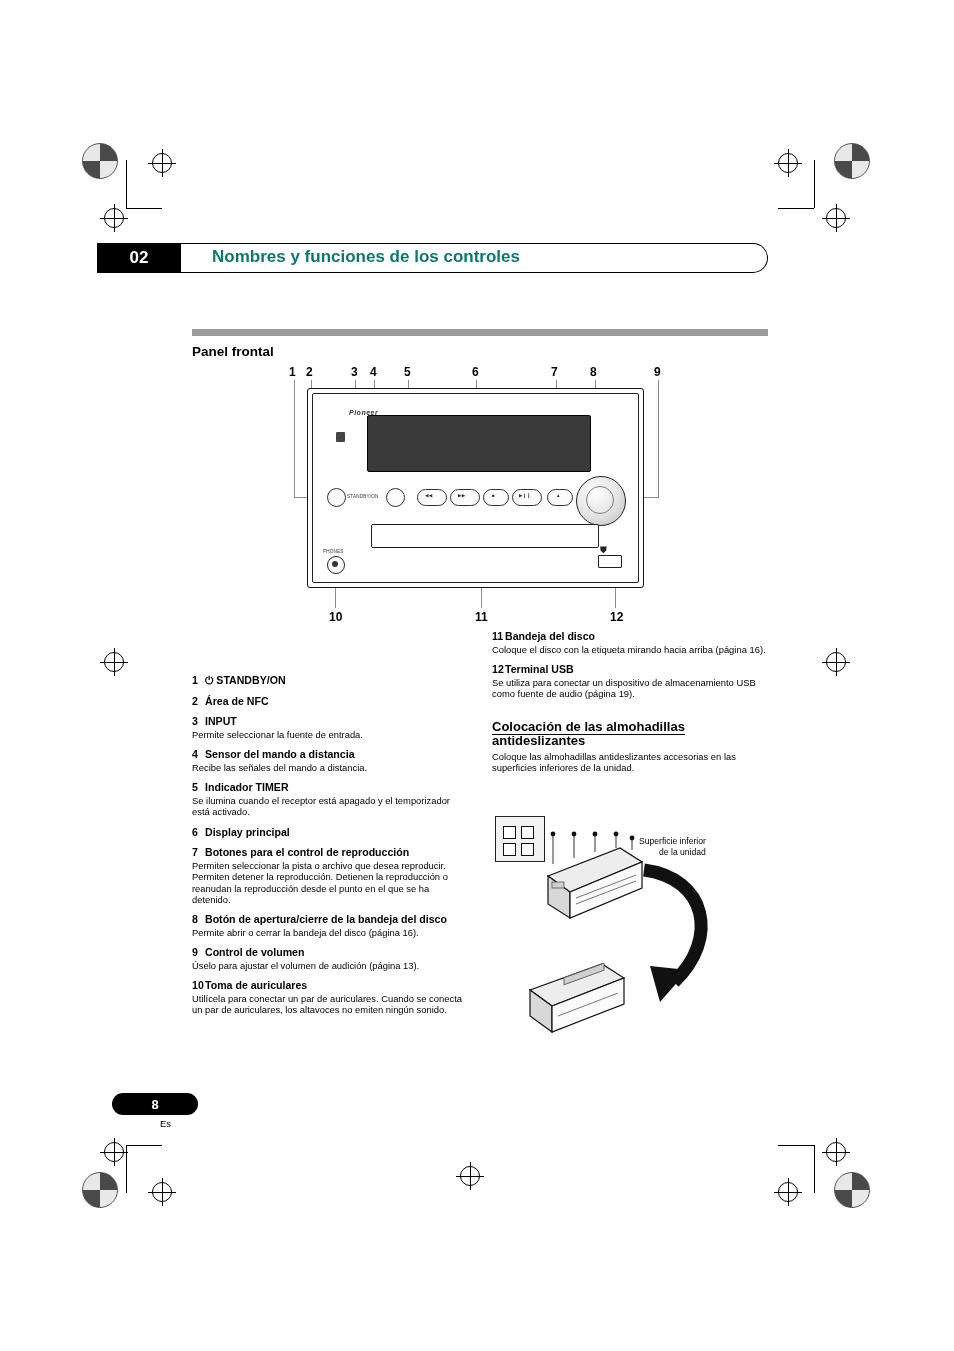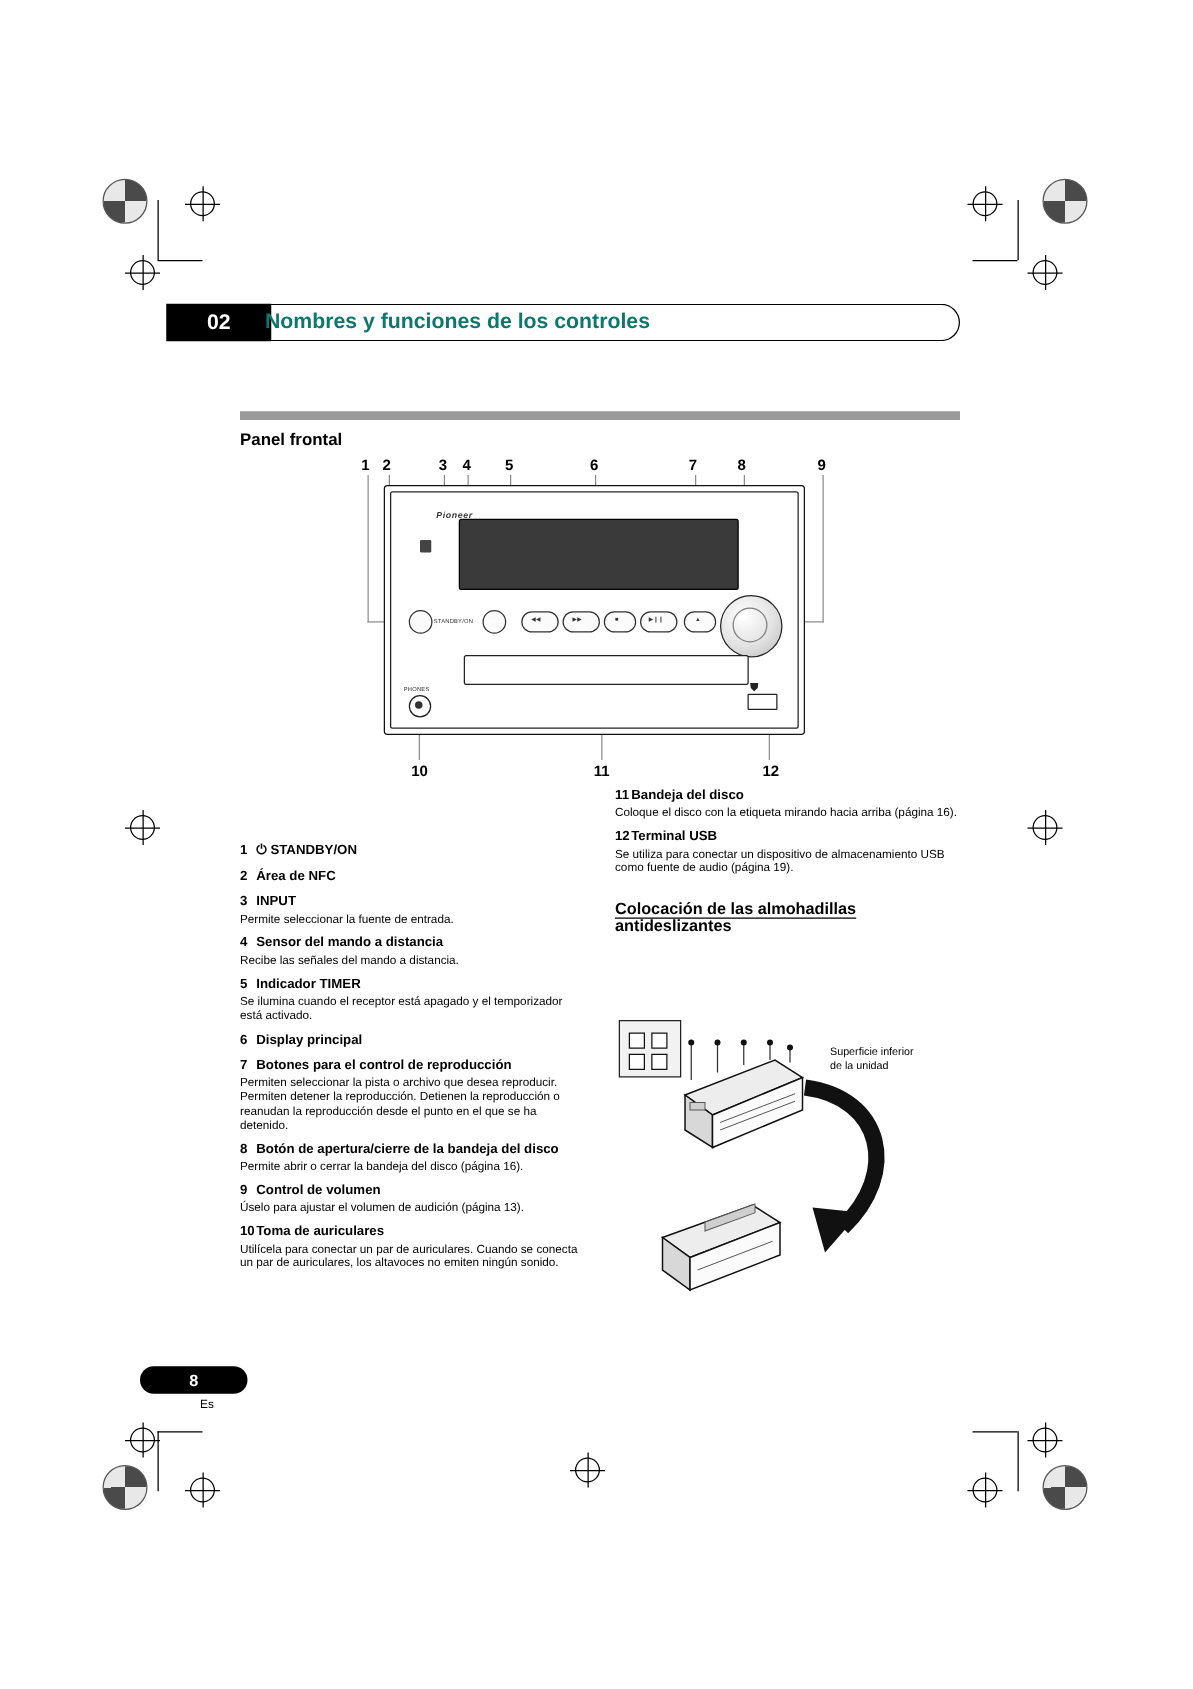--- a/index.html
+++ b/index.html
@@ -64,21 +64,20 @@
     position: absolute;
     left: 97px; top: 243px;
     width: 84px; height: 30px;
     background: #000;
     color: #fff;
     font-size: 17px;
     font-weight: bold;
     display: flex;
     align-items: center;
     justify-content: center;
-    margin-left: 36px;
   }
   .chap-bar {
     position: absolute;
     left: 181px; top: 243px;
     width: 587px; height: 30px;
     border: 1.5px solid #000;
     border-left: none;
     border-radius: 0 15px 15px 0;
     box-sizing: border-box;
   }
@@ -510,29 +509,30 @@
     <div class="item-body">Coloque el disco con la etiqueta mirando hacia arriba (página 16).</div>
 
     <div class="item-head">
       <span class="num">12</span><span>Terminal USB</span>
     </div>
     <div class="item-body">Se utiliza para conectar un dispositivo de almacenamiento USB como fuente de audio (página 19).</div>
 
     <div style="height:22px;"></div>
     <div class="sub-title">Colocación de las almohadillas</div>
     <div class="sub-title2">antideslizantes</div>
+    <div class="item-body">Coloque las almohadillas antideslizantes accesorias en las superficies inferiores de la unidad.</div>
   </div>
 
   <div class="pads-box"></div>
   <div class="pad-dot" style="left:503px; top:826px;"></div>
   <div class="pad-dot" style="left:521px; top:826px;"></div>
   <div class="pad-dot" style="left:503px; top:843px;"></div>
   <div class="pad-dot" style="left:521px; top:843px;"></div>
 
-  <div class="fig-label" style="left:664px; top:836px;">
+  <div class="fig-label" style="left:639px; top:836px;text-align:right;">
     <span>Superficie inferior</span><br>
     <span>de la unidad</span>
   </div>
 
   <svg class="unit3d" style="left:492px; top:818px; width:270px; height:230px;" viewBox="0 0 270 230">
 
     <g stroke="#333" stroke-width="1" fill="none">
       <line x1="61" y1="18" x2="61" y2="46"></line>
       <line x1="82" y1="18" x2="82" y2="40"></line>
       <line x1="103" y1="18" x2="103" y2="34"></line>

